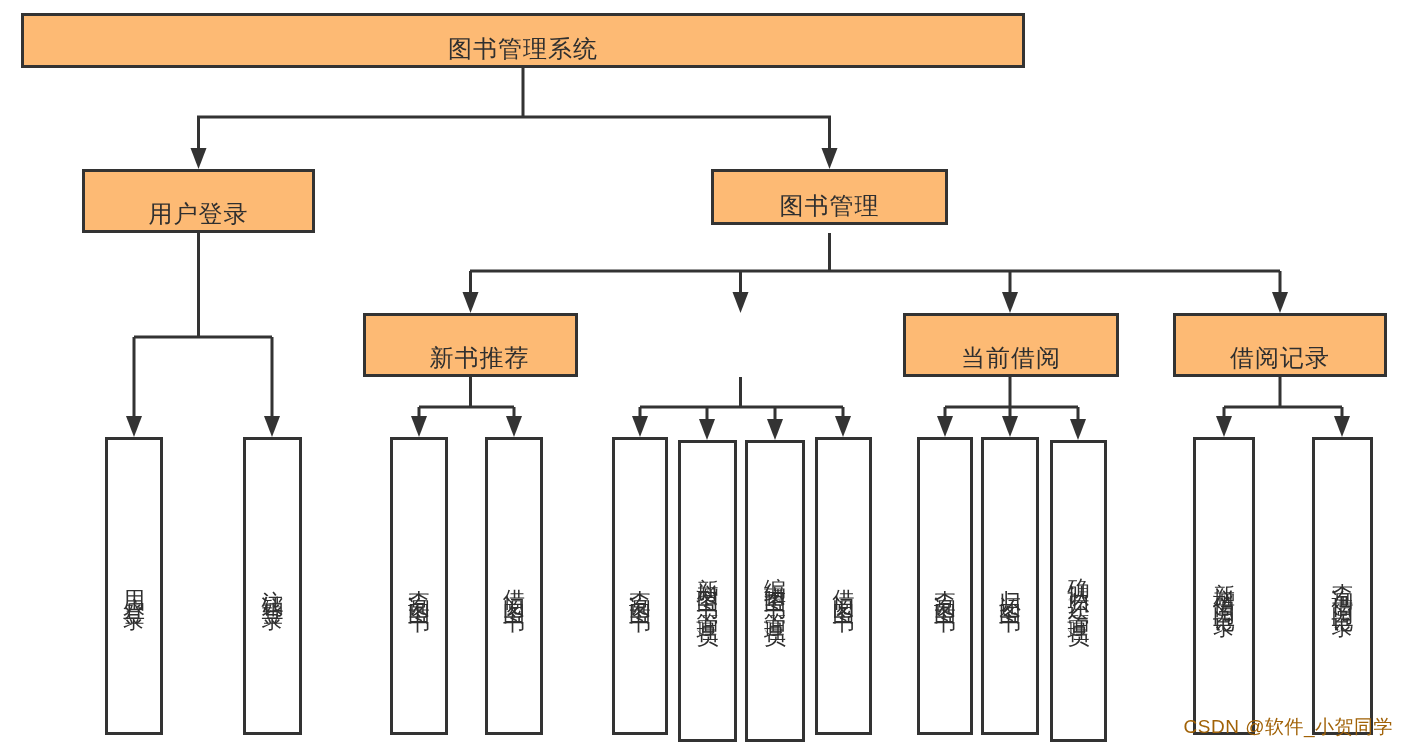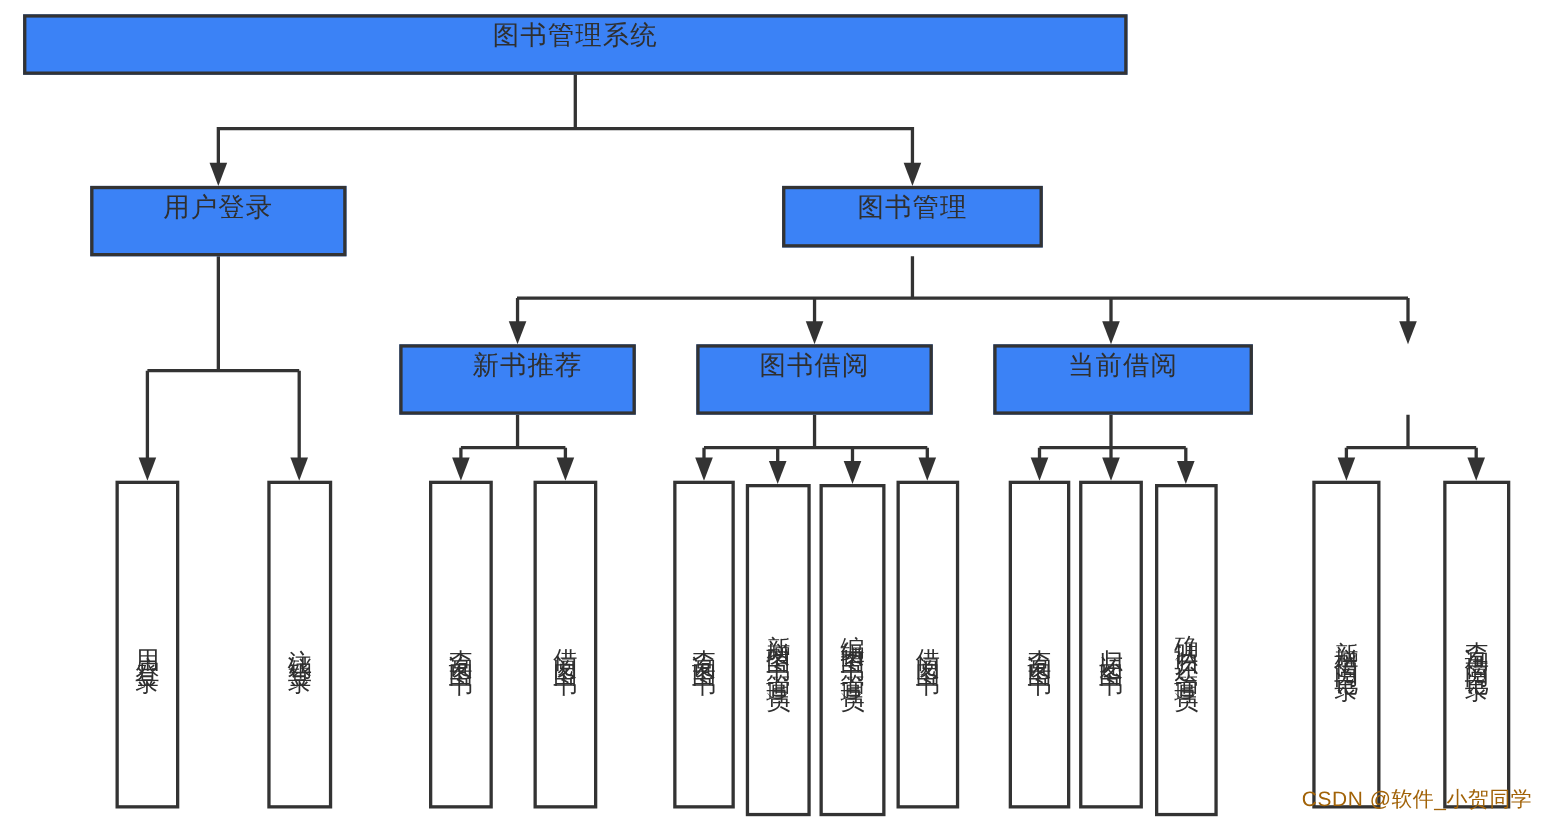--- a/index.html
+++ b/index.html
@@ -18,23 +18,23 @@
   #wires {
     position: absolute;
     left: 0; top: 0;
     width: 1405px;
     height: 747px;
   }
   .hnode {
     position: absolute;
     box-sizing: border-box;
     border: 3px solid #333333;
-    background: #3b82f6;
+    background: #fdba74;
     display: flex;
-    align-items: flex-start;
+    align-items: flex-end;
     justify-content: center;
     color: #2f2f2f;
     font-size: 24px;
     letter-spacing: 1px;
     white-space: nowrap;
   }
   .vnode {
     position: absolute;
     box-sizing: border-box;
     border: 3px solid #333333;
@@ -106,25 +106,25 @@
   <div class="hnode" style="left:82px; top:169px; width:233px; height:64px;">
     <span>用户登录</span>
   </div>
   <div class="hnode" style="left:711px; top:169px; width:237px; height:56px;">
     <span>图书管理</span>
   </div>
 
   <div class="hnode" style="left:363px; top:313px; width:215px; height:64px;padding-left:18px;">
     <span>新书推荐</span>
   </div>
-  <div class="hnode" style="left:633px; top:313px; width:215px; height:64px;">
-    <span>图书借阅</span>
+  <div class="hnode" style="left:903px; top:313px; width:216px; height:64px;">
+    <span>当前借阅</span>
   </div>
-  <div class="hnode" style="left:903px; top:313px; width:236px; height:64px;">
-    <span>当前借阅</span>
+  <div class="hnode" style="left:1173px; top:313px; width:214px; height:64px;">
+    <span>借阅记录</span>
   </div>
 
   <div class="vnode" style="left:105px; top:437px; width:58px; height:298px;">
     <span>用户登录</span>
   </div>
   <div class="vnode" style="left:243px; top:437px; width:59px; height:298px;">
     <span>注销登录</span>
   </div>
 
   <div class="vnode" style="left:390px; top:437px; width:58px; height:298px;">

